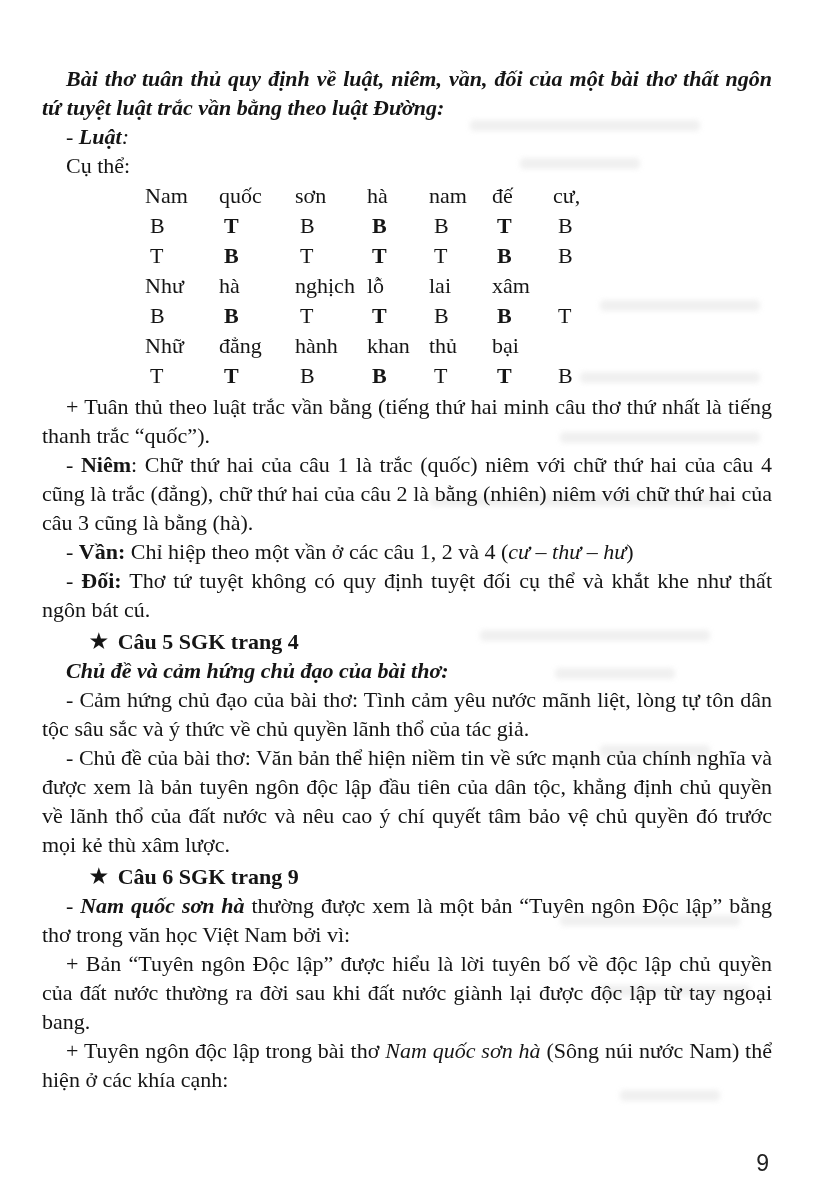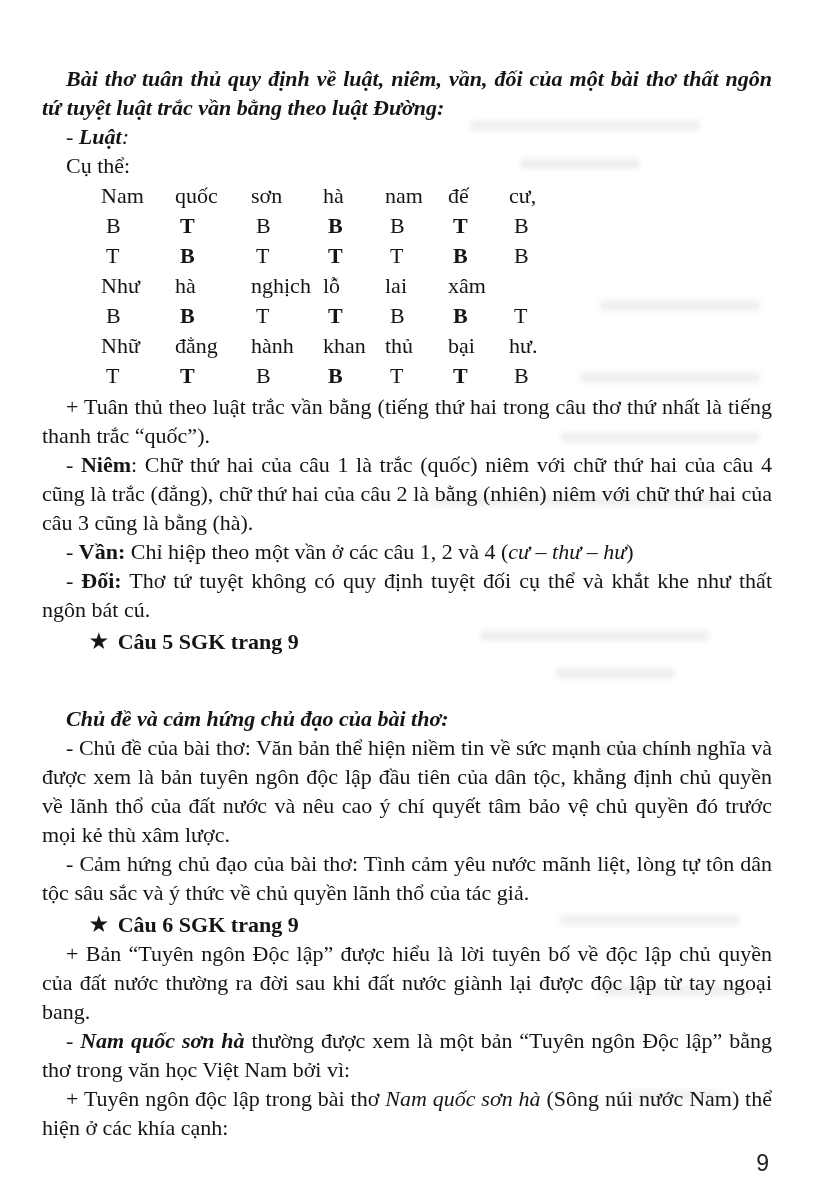--- a/index.html
+++ b/index.html
@@ -34,21 +34,21 @@
   .bi{font-weight:bold;font-style:italic;}
   .b{font-weight:bold;}
   .i{font-style:italic;}
   .h-intro{font-weight:bold;font-style:italic;}
   .star-head{font-weight:bold;text-align:left;margin-top:3px;}
   .star{display:inline-block;transform:scale(.92);margin-right:8px;}
   .tone-table{margin:1px 0 1px 0;}
   .t-row{
     display:grid;
     grid-template-columns:74px 76px 72px 62px 63px 61px auto;
-    margin-left:59px;
+    margin-left:103px;
     line-height:30px;
     text-align:left;
   }
   .t-row span{padding-left:0;}
   .t-row.tones span{padding-left:5px;}
   .t-row .bd{font-weight:bold;}
   .page-number{
     position:absolute;
     right:47px;top:1150px;
     font-family:"Liberation Sans", sans-serif;
@@ -129,54 +129,53 @@
           <span class="bd">B</span>
           <span>T</span>
       </div>
       <div class="t-row">
         <span>Nhữ</span>
           <span>đẳng</span>
           <span>hành</span>
           <span>khan</span>
           <span>thủ</span>
           <span>bại</span>
-          <span>hư.</span>
       </div>
       <div class="t-row tones">
         <span>T</span>
           <span class="bd">T</span>
           <span>B</span>
           <span class="bd">B</span>
           <span>T</span>
           <span class="bd">T</span>
           <span>B</span>
       </div>
     </div>
 
-    <p>+ Tuân thủ theo luật trắc vần bằng (tiếng thứ hai trong câu thơ thứ nhất là tiếng thanh trắc “quốc”).</p>
+    <p>+ Tuân thủ theo luật trắc vần bằng (tiếng thứ hai minh câu thơ thứ nhất là tiếng thanh trắc “quốc”).</p>
 
     <p><span>- </span><span class="b">Niêm</span><span>: Chữ thứ hai của câu 1 là trắc (quốc) niêm với chữ thứ hai của câu 4 cũng là trắc (đẳng), chữ thứ hai của câu 2 là bằng (nhiên) niêm với chữ thứ hai của câu 3 cũng là bằng (hà).</span></p>
 
     <p><span>- </span><span class="b">Vần:</span><span> Chỉ hiệp theo một vần ở các câu 1, 2 và 4 (</span><span class="i">cư – thư – hư</span><span>)</span></p>
 
     <p><span>- </span><span class="b">Đối:</span><span> Thơ tứ tuyệt không có quy định tuyệt đối cụ thể và khắt khe như thất ngôn bát cú.</span></p>
 
-    <p class="star-head"><span class="star">★</span><span>Câu 5 SGK trang 9</span></p>
+    <p class="star-head"><span class="star">★</span><span>Câu 5 SGK trang 4</span></p>
 
-    <p class="bi" style="text-align:left;margin-top:48px;">Chủ đề và cảm hứng chủ đạo của bài thơ:</p>
+    <p class="bi" style="text-align:left;">Chủ đề và cảm hứng chủ đạo của bài thơ:</p>
+
+    <p>- Cảm hứng chủ đạo của bài thơ: Tình cảm yêu nước mãnh liệt, lòng tự tôn dân tộc sâu sắc và ý thức về chủ quyền lãnh thổ của tác giả.</p>
 
     <p>- Chủ đề của bài thơ: Văn bản thể hiện niềm tin về sức mạnh của chính nghĩa và được xem là bản tuyên ngôn độc lập đầu tiên của dân tộc, khẳng định chủ quyền về lãnh thổ của đất nước và nêu cao ý chí quyết tâm bảo vệ chủ quyền đó trước mọi kẻ thù xâm lược.</p>
 
-    <p>- Cảm hứng chủ đạo của bài thơ: Tình cảm yêu nước mãnh liệt, lòng tự tôn dân tộc sâu sắc và ý thức về chủ quyền lãnh thổ của tác giả.</p>
-
     <p class="star-head"><span class="star">★</span><span>Câu 6 SGK trang 9</span></p>
 
+    <p><span>- </span><span class="bi">Nam quốc sơn hà</span><span> thường được xem là một bản “Tuyên ngôn Độc lập” bằng thơ trong văn học Việt Nam bởi vì:</span></p>
+
     <p>+ Bản “Tuyên ngôn Độc lập” được hiểu là lời tuyên bố về độc lập chủ quyền của đất nước thường ra đời sau khi đất nước giành lại được độc lập từ tay ngoại bang.</p>
-
-    <p><span>- </span><span class="bi">Nam quốc sơn hà</span><span> thường được xem là một bản “Tuyên ngôn Độc lập” bằng thơ trong văn học Việt Nam bởi vì:</span></p>
 
     <p><span>+ Tuyên ngôn độc lập trong bài thơ </span><span class="i">Nam quốc sơn hà</span><span> (Sông núi nước Nam) thể hiện ở các khía cạnh:</span></p>
 
   </div>
 
   <div class="page-number">9</div>
 
 </div>
 
 </body></html>

